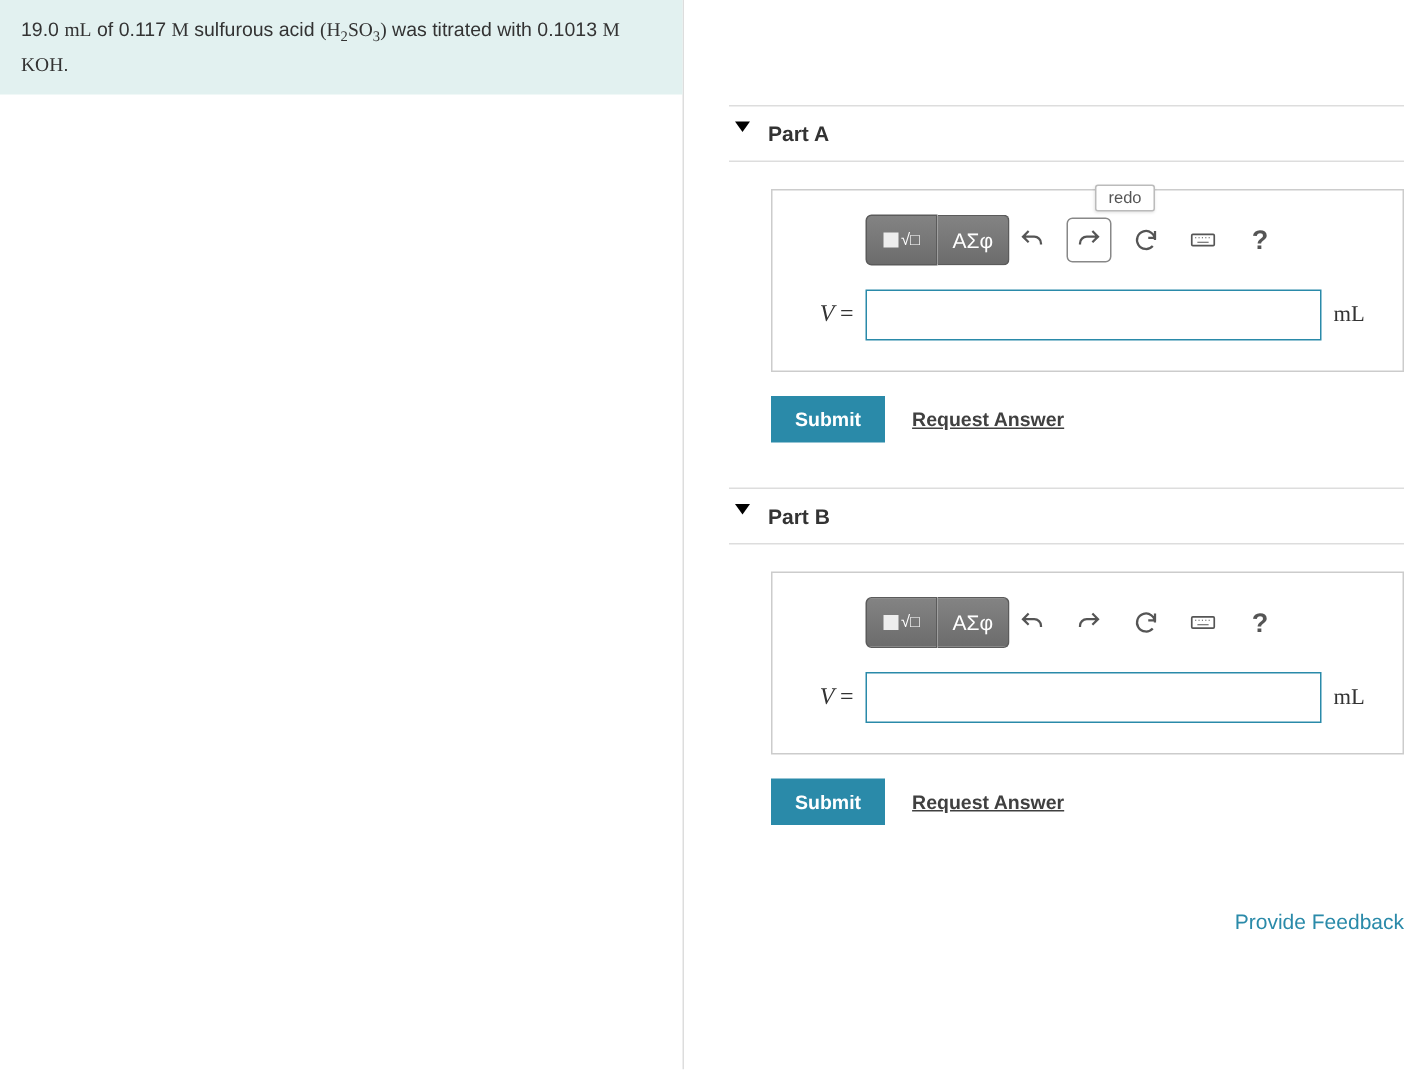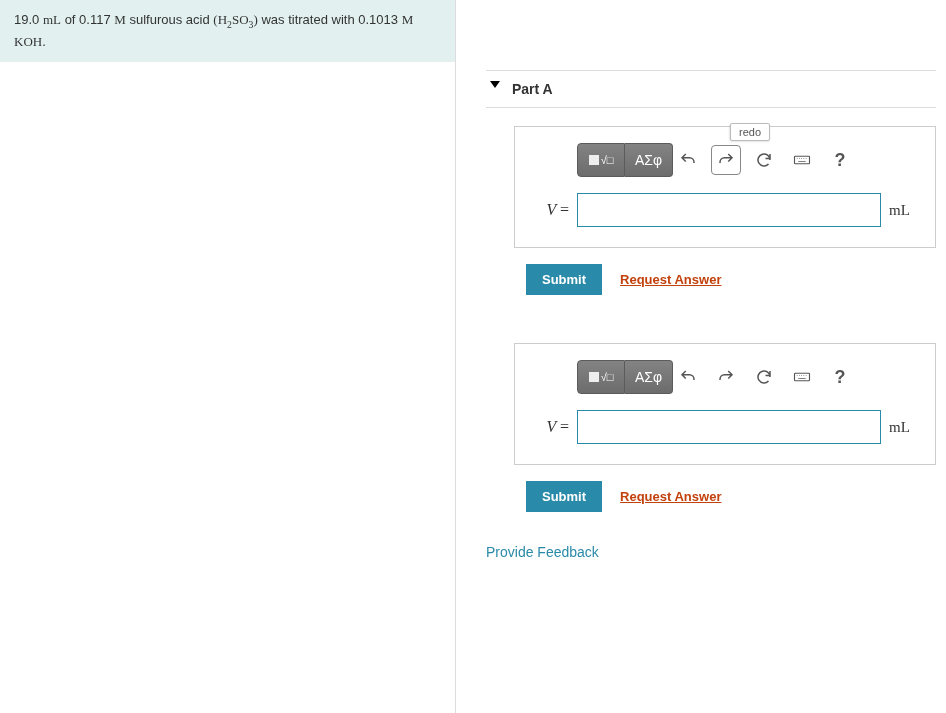--- a/index.html
+++ b/index.html
@@ -110,42 +110,43 @@
   .eq-row { display:flex; align-items:center; gap:8px; }
   .eq-label { font-style: italic; font-family: 'Times New Roman', serif; font-size:16px; width:38px; text-align:right; white-space:nowrap;}
   .eq-input {
     flex:1;
     height:34px;
     border:1px solid #2a8aa9;
     padding:0 6px;
     font-size:14px;
   }
   .eq-unit { font-family:'Times New Roman', serif; font-size:15px; width:30px;}
-  .actions { margin-top:16px; display:flex; align-items:center; gap:18px; margin-left:12px;}
+  .actions { margin-top:16px; display:flex; align-items:center; gap:18px; margin-left:0;}
   .submit-btn {
     background:#2a8aa9;
     color:#fff;
     border:none;
     padding:8px 16px;
     font-weight:bold;
     font-size:13px;
     cursor:pointer;
   }
   .link {
-    color:#c2410c;
+    color:#404040;
     font-weight:bold;
     font-size:13px;
     text-decoration:underline;
     cursor:pointer;
   }
   .feedback {
     color:#2a8aa9;
     font-size:14px;
-    margin-top:2px;
-    cursor:pointer;
+    margin-top:26px;
+    cursor:pointer;
+    text-align:right;
   }
   .spacer-top { height:70px; }
   .serif { font-family:'Times New Roman', serif; }
   sub { font-size:0.75em; }
 </style>
 </head>
 <body>
 
 <div class="left-col">
   <div class="prompt-box">
@@ -218,20 +219,24 @@
         <span class="eq-unit">mL</span>
       </div>
     </div>
 
     <div class="actions">
       <button class="submit-btn">Submit</button>
       <span class="link">Request Answer</span>
     </div>
   </div>
 
+  <div class="part-header">
+    <span class="triangle"></span>
+    <span>Part B</span>
+  </div>
   <div class="part-body">
 
     <div class="answer-container">
       <div class="toolbar">
         <button class="tbtn first">
           <span class="xsqrt">
               <span class="box"></span>
               <span style="font-size:11px;">√□</span>
             </span>
         </button>

